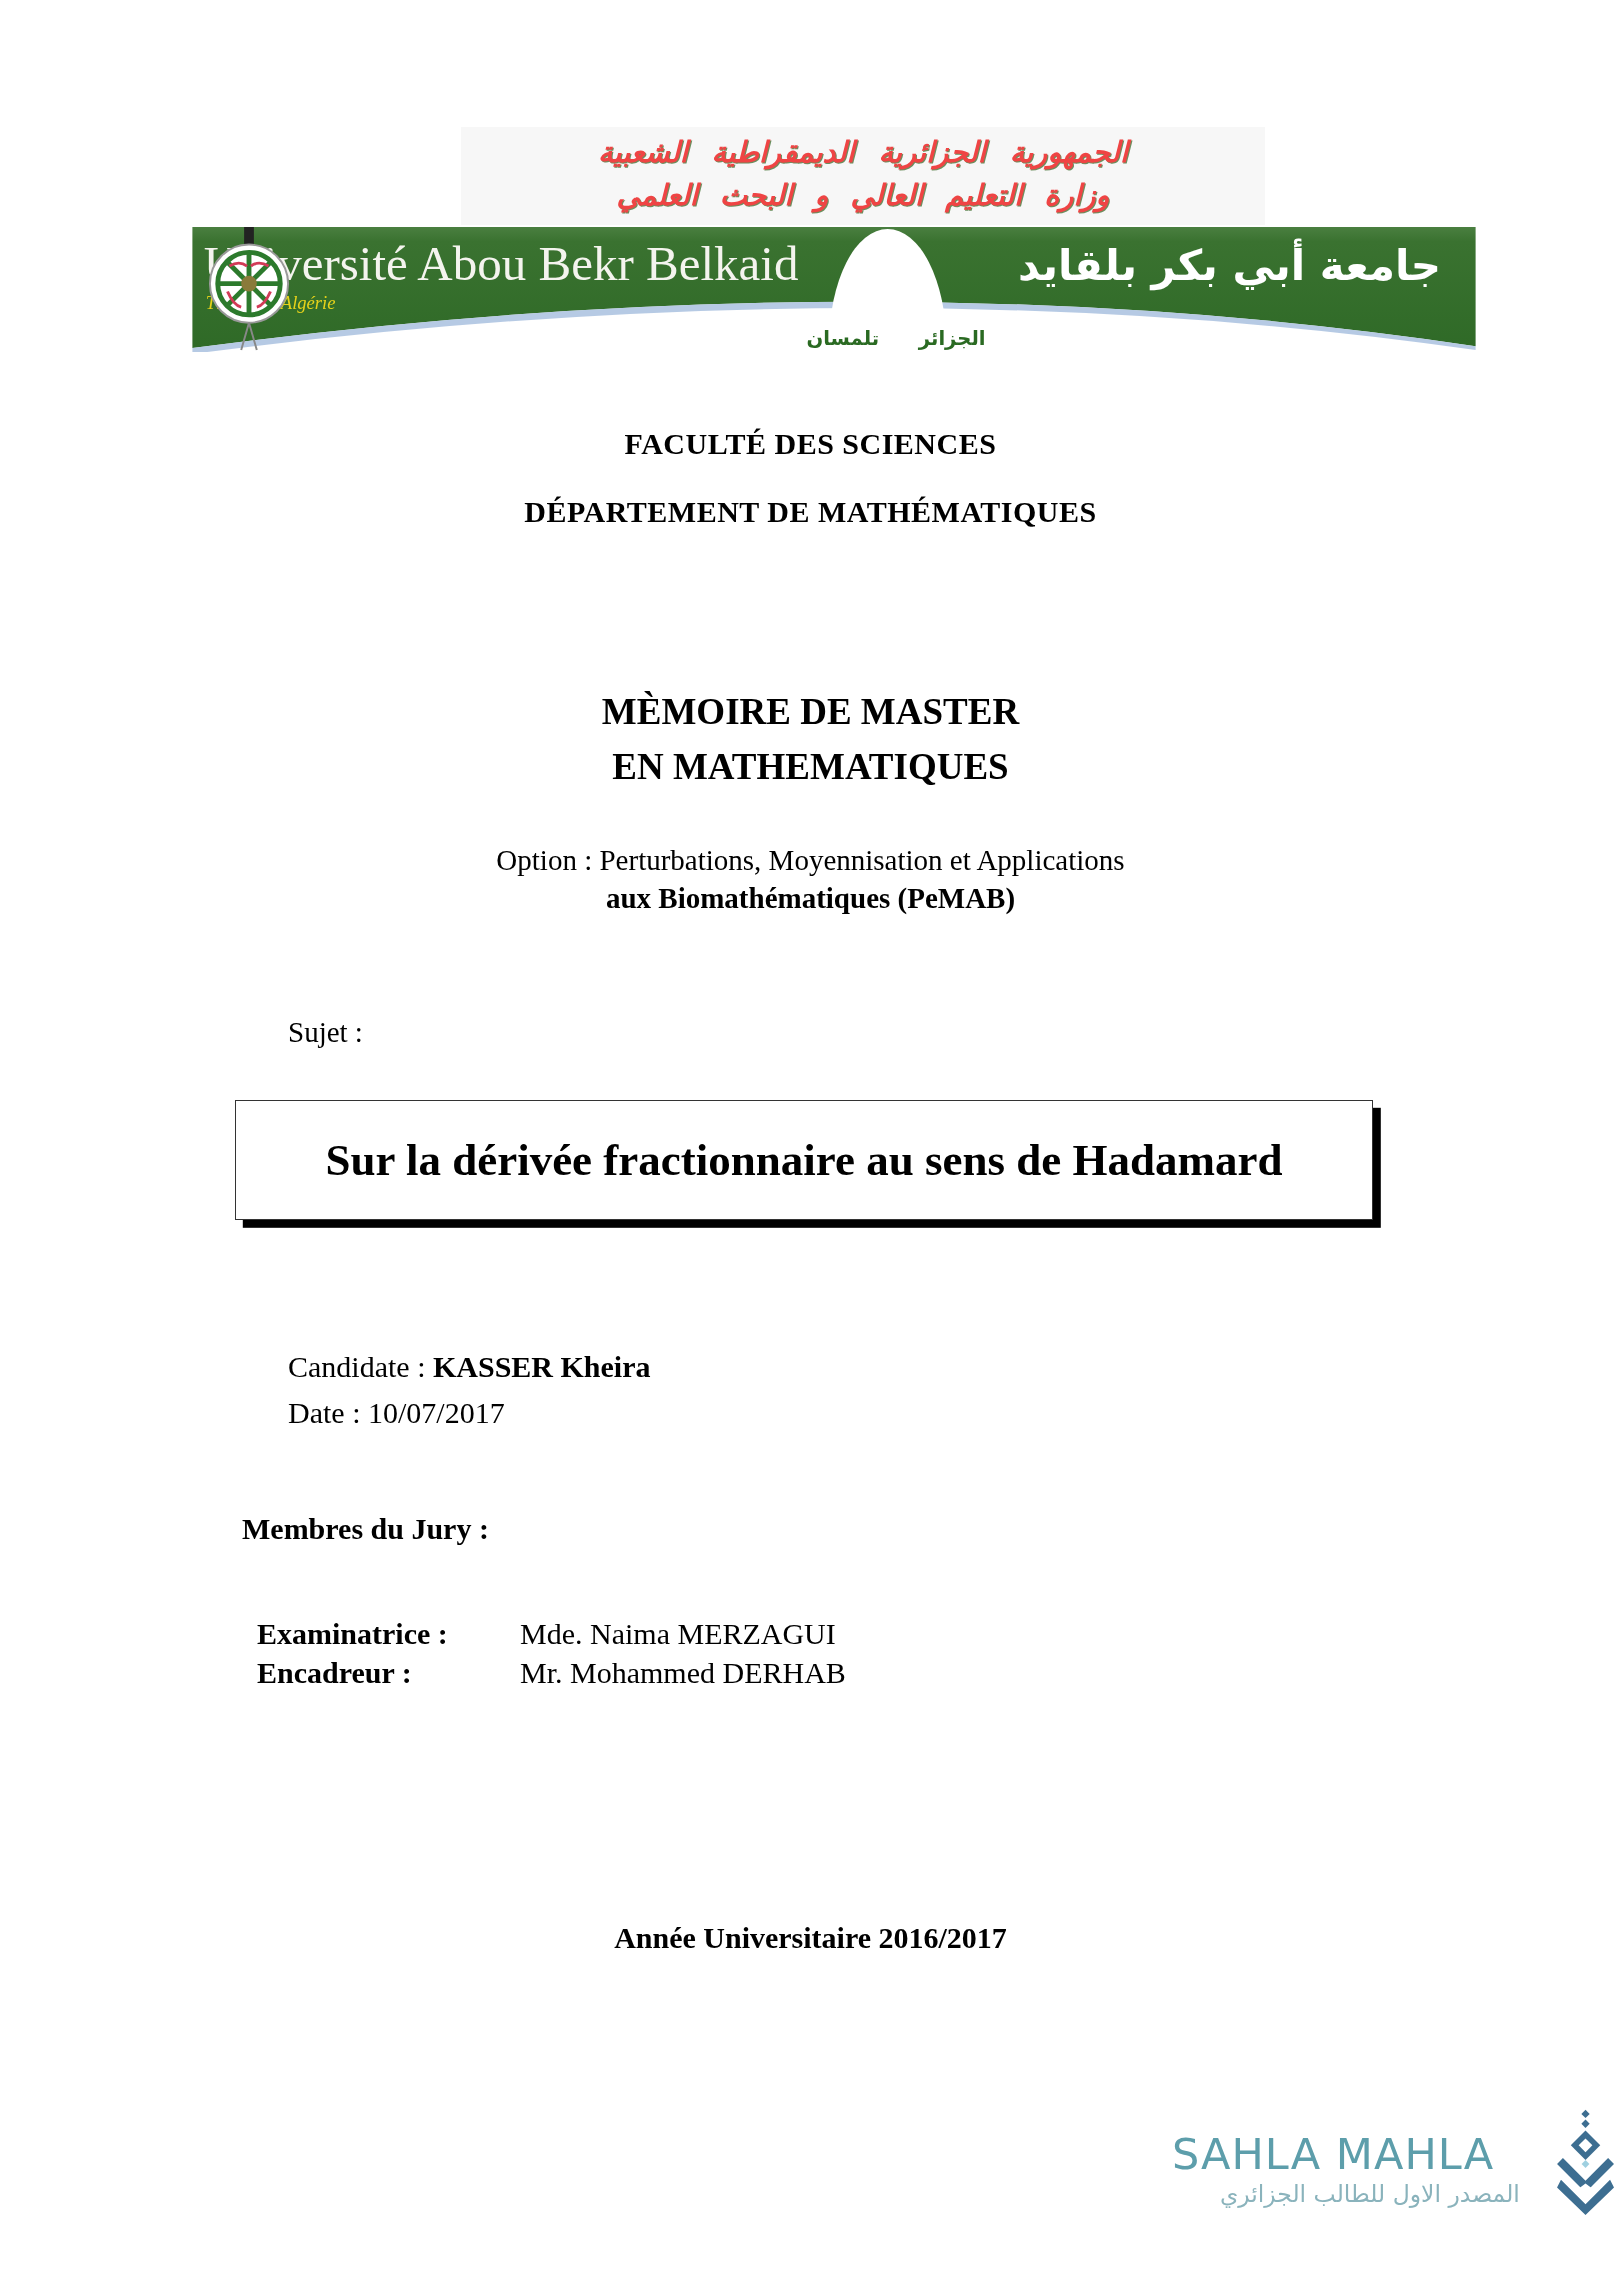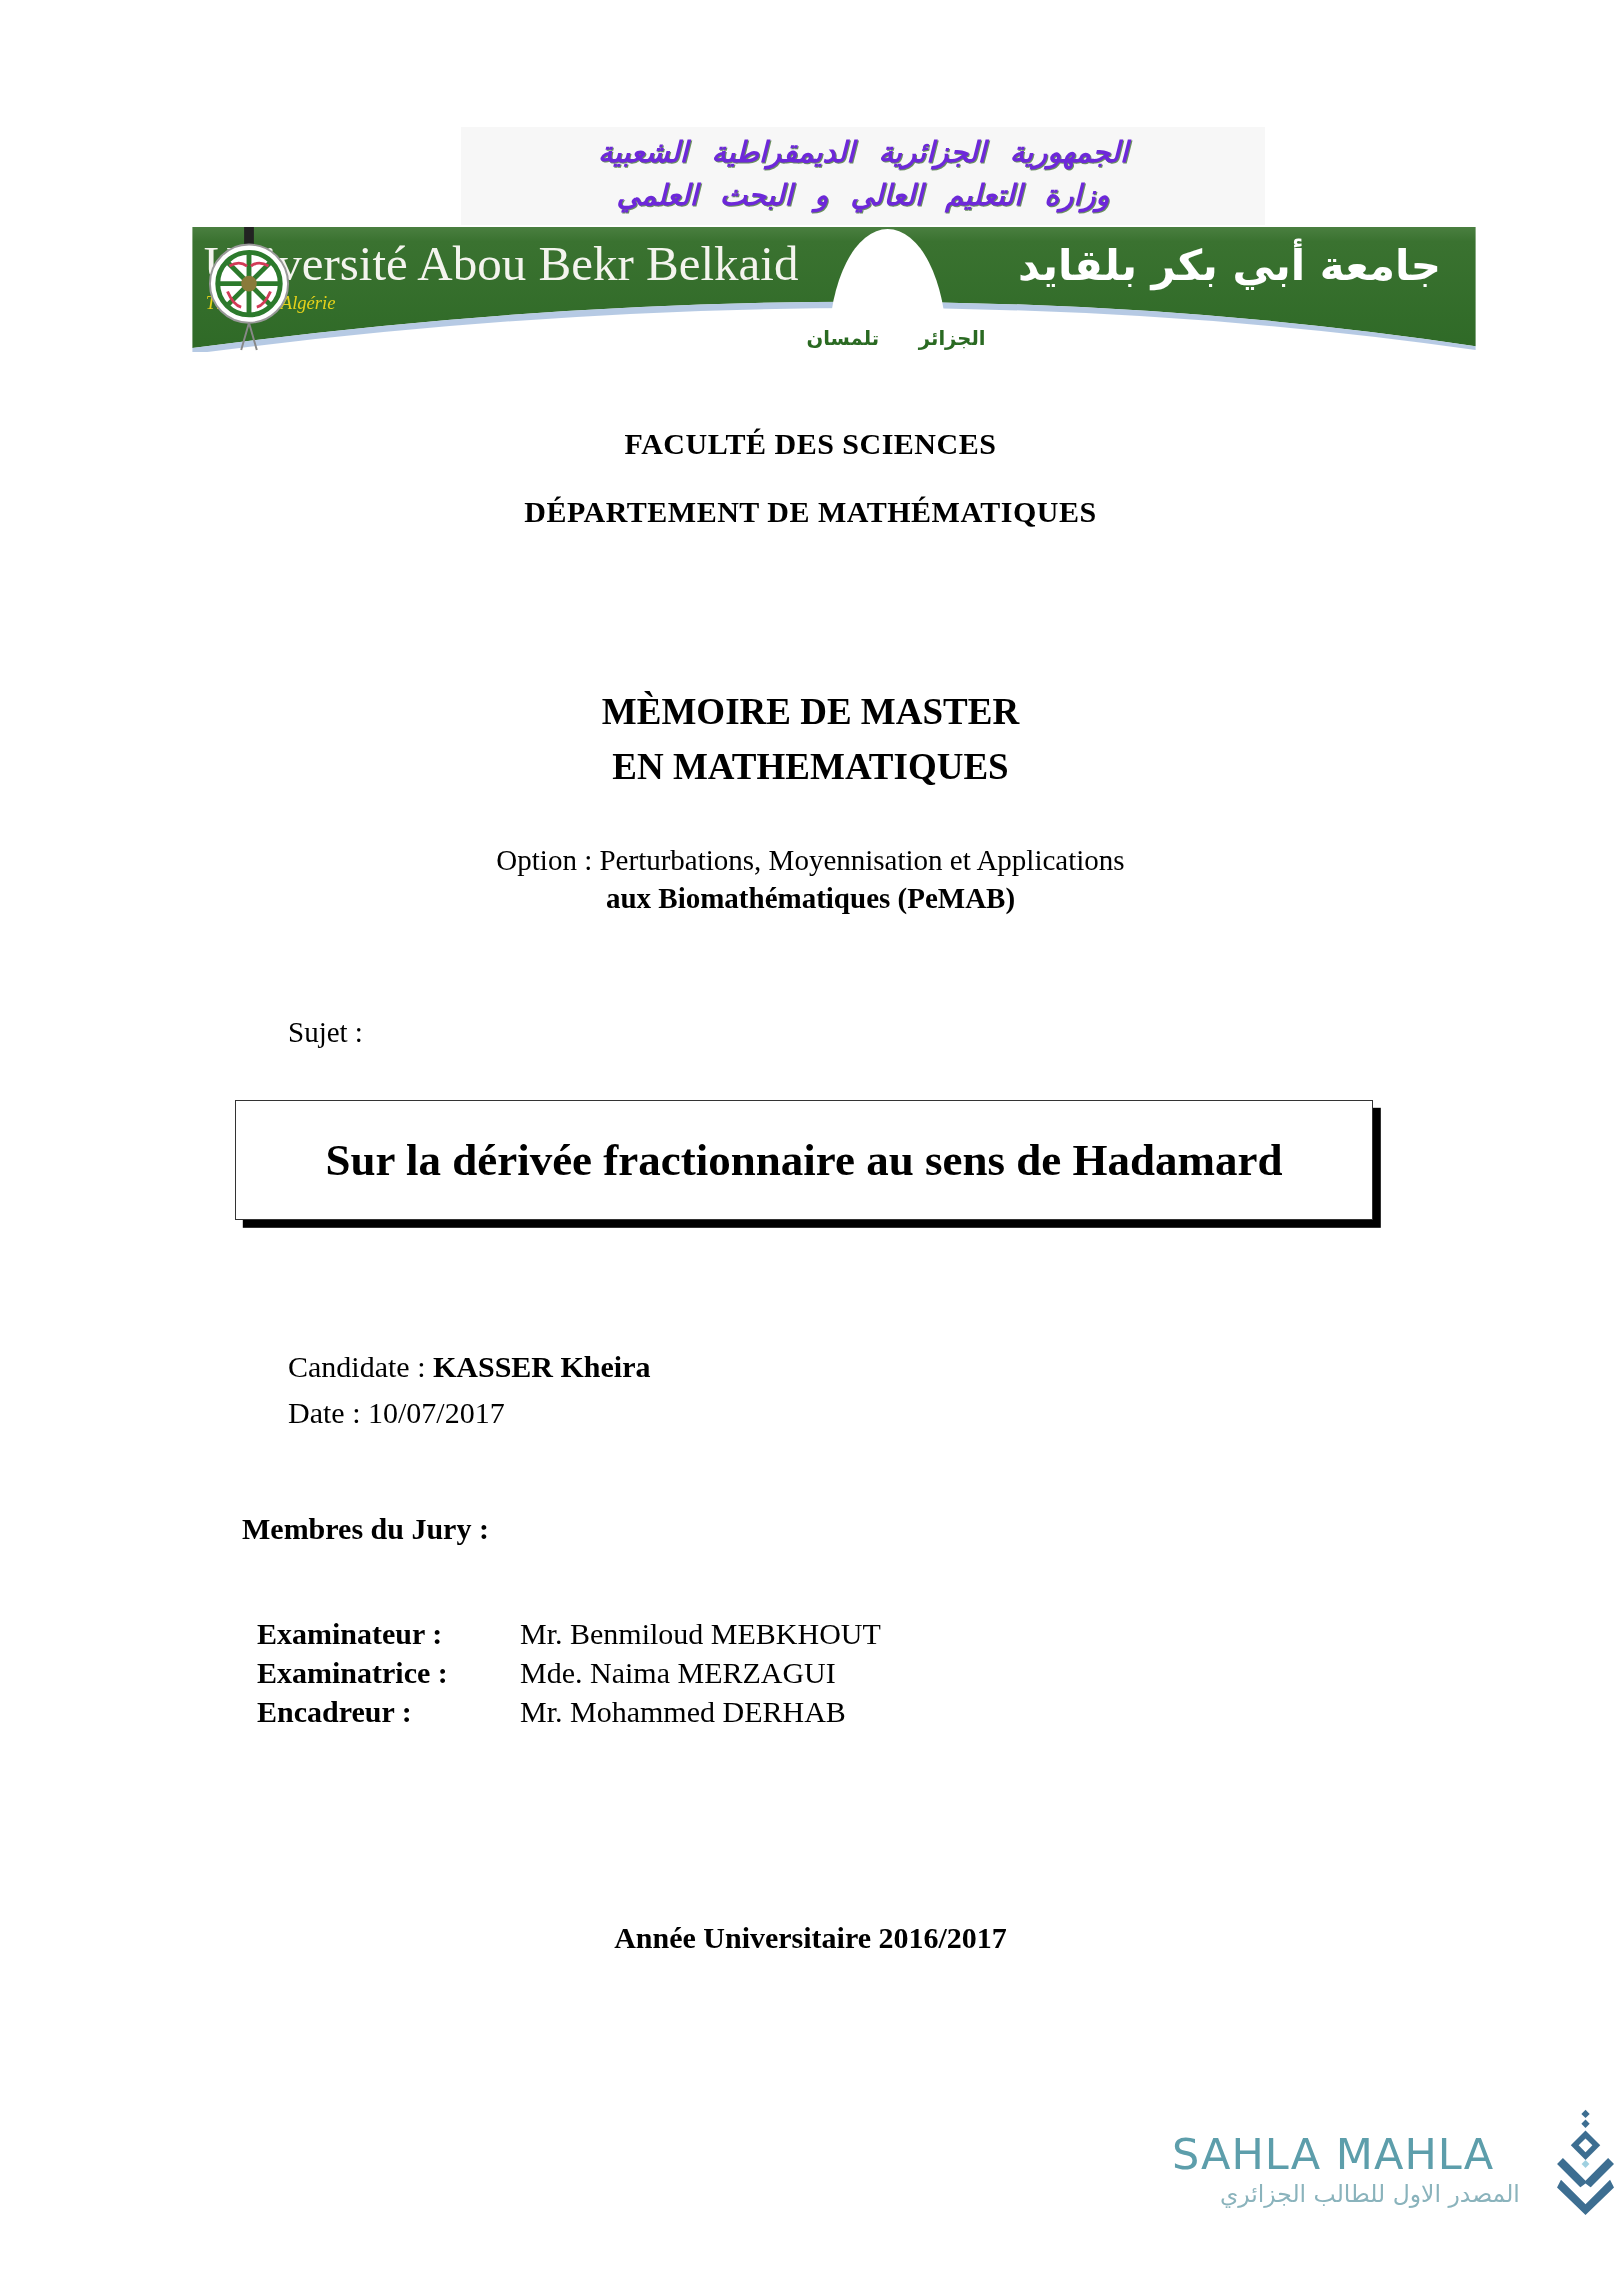--- a/index.html
+++ b/index.html
@@ -3,21 +3,21 @@
 <meta charset="utf-8">
 <style>
   html, body { margin: 0; padding: 0; background: #ffffff; }
   body { width: 1621px; height: 2293px; position: relative; overflow: hidden;
          font-family: "Liberation Serif", "DejaVu Serif", serif; color: #000; }
   .abs { position: absolute; }
 
   
   .ministry-panel { left: 461px; top: 127px; width: 804px; height: 98px; background: #f7f7f7; }
   .ministry-line { position: absolute; left: 0; width: 100%; text-align: center; direction: rtl;
-                   font-family: "DejaVu Sans", sans-serif; font-weight: bold; color: #6d28d9;
+                   font-family: "DejaVu Sans", sans-serif; font-weight: bold; color: #ef4444;
                    font-style: italic; text-shadow: 1px 1px 0 #6b8f5f; letter-spacing: 1px; }
   .ministry-line.l1 { top: 7.8px; font-size: 29px; word-spacing: 13.7px; }
   .ministry-line.l2 { top: 51px; font-size: 29px; word-spacing: 11.8px; }
 
   
   .banner { left: 190px; top: 227px; width: 1288px; height: 123px; }
   .banner svg { position: absolute; left: 0; top: 0; }
   .uni-name-fr { position: absolute; left: 13.7px; top: 7.8px; font-family: "Liberation Serif", serif;
                  font-size: 49px; color: #f4f4ee; letter-spacing: 0px; white-space: nowrap; }
   .uni-city { position: absolute; left: 15.7px; top: 65px; font-family: "Liberation Serif", serif;
@@ -125,24 +125,20 @@
   <b>KASSER Kheira</b>
 </div>
 <div class="abs date">
   <span>Date :</span>
   <span>10/07/2017</span>
 </div>
 
 <div class="abs jury-title">Membres du Jury :</div>
 <div class="abs jury-table">
   <div class="jury-row">
-    <div class="jury-role">Examinateur :</div>
-    <div class="jury-name">Mr. Benmiloud MEBKHOUT</div>
-  </div>
-  <div class="jury-row">
     <div class="jury-role">Examinatrice :</div>
     <div class="jury-name">Mde. Naima MERZAGUI</div>
   </div>
   <div class="jury-row">
     <div class="jury-role">Encadreur :</div>
     <div class="jury-name">Mr. Mohammed DERHAB</div>
   </div>
 </div>
 
 <div class="abs center academic-year">Année Universitaire 2016/2017</div>

